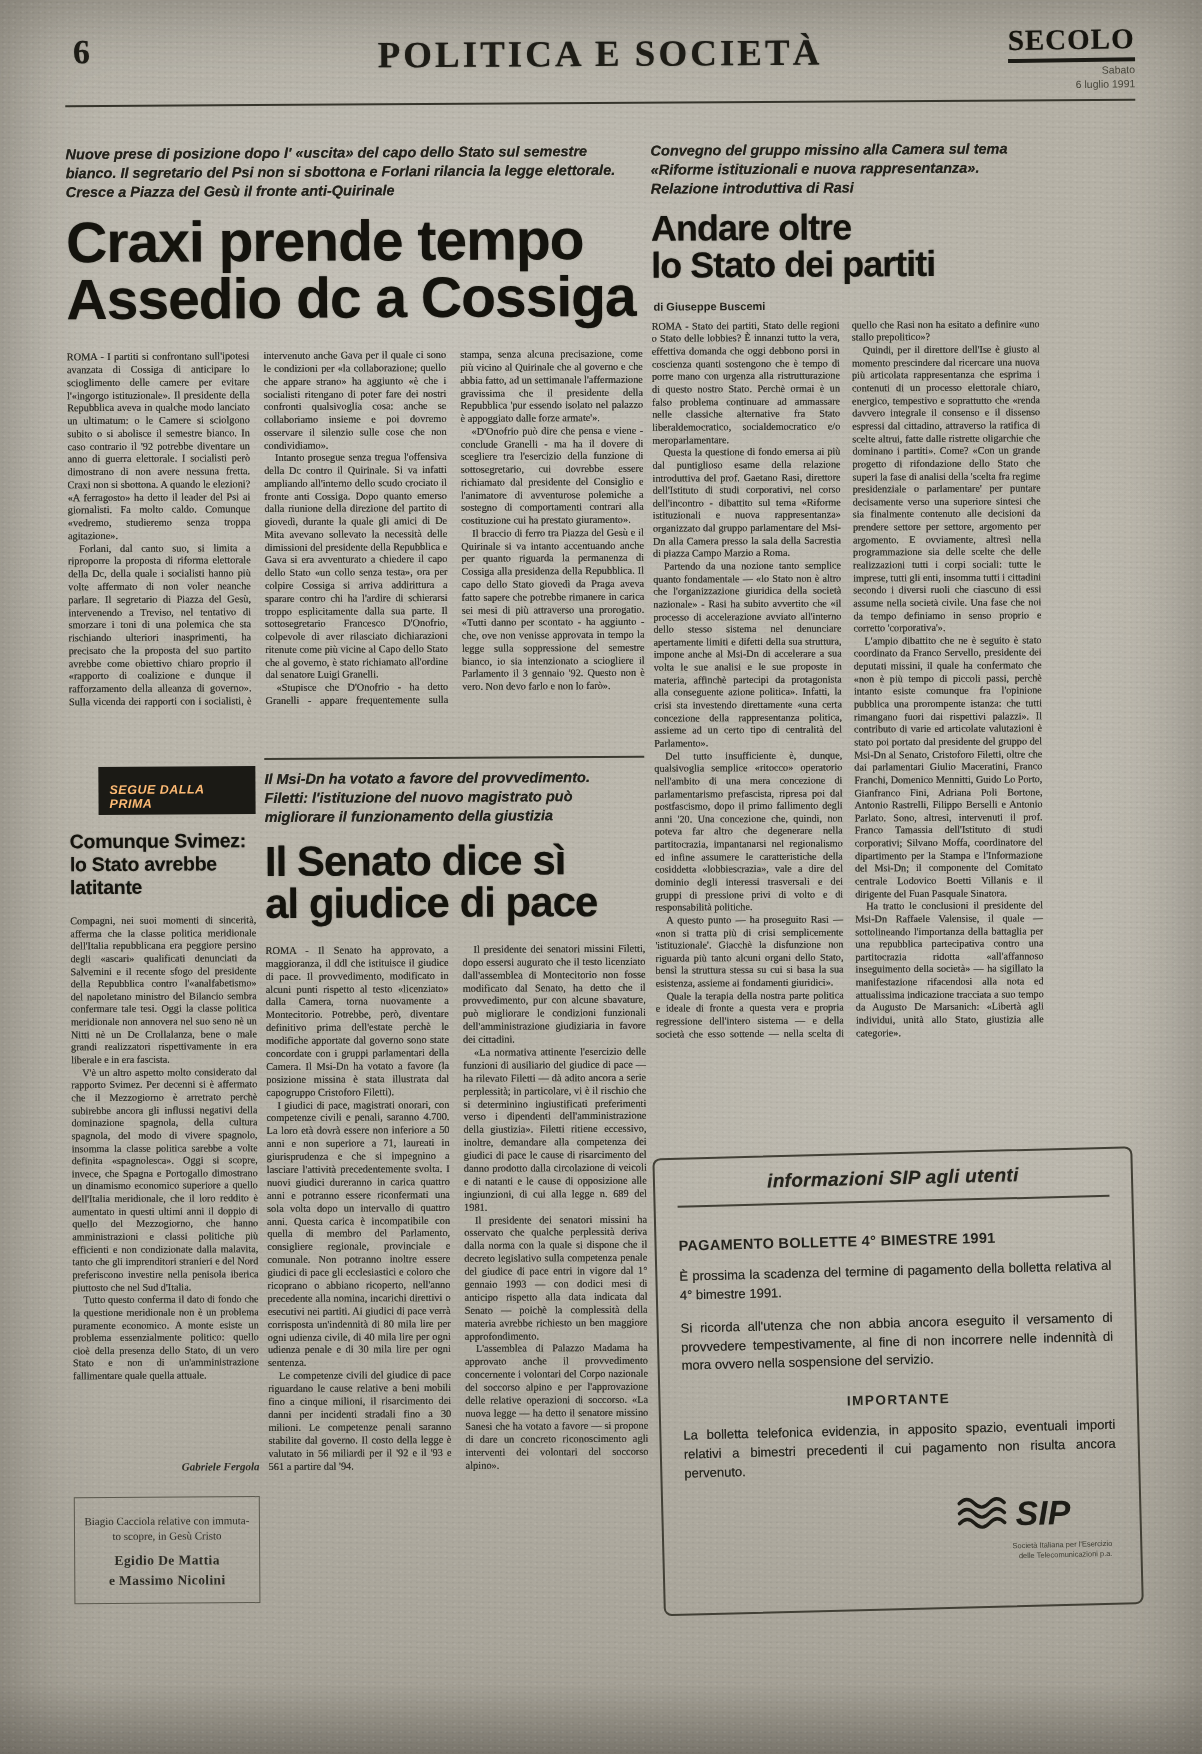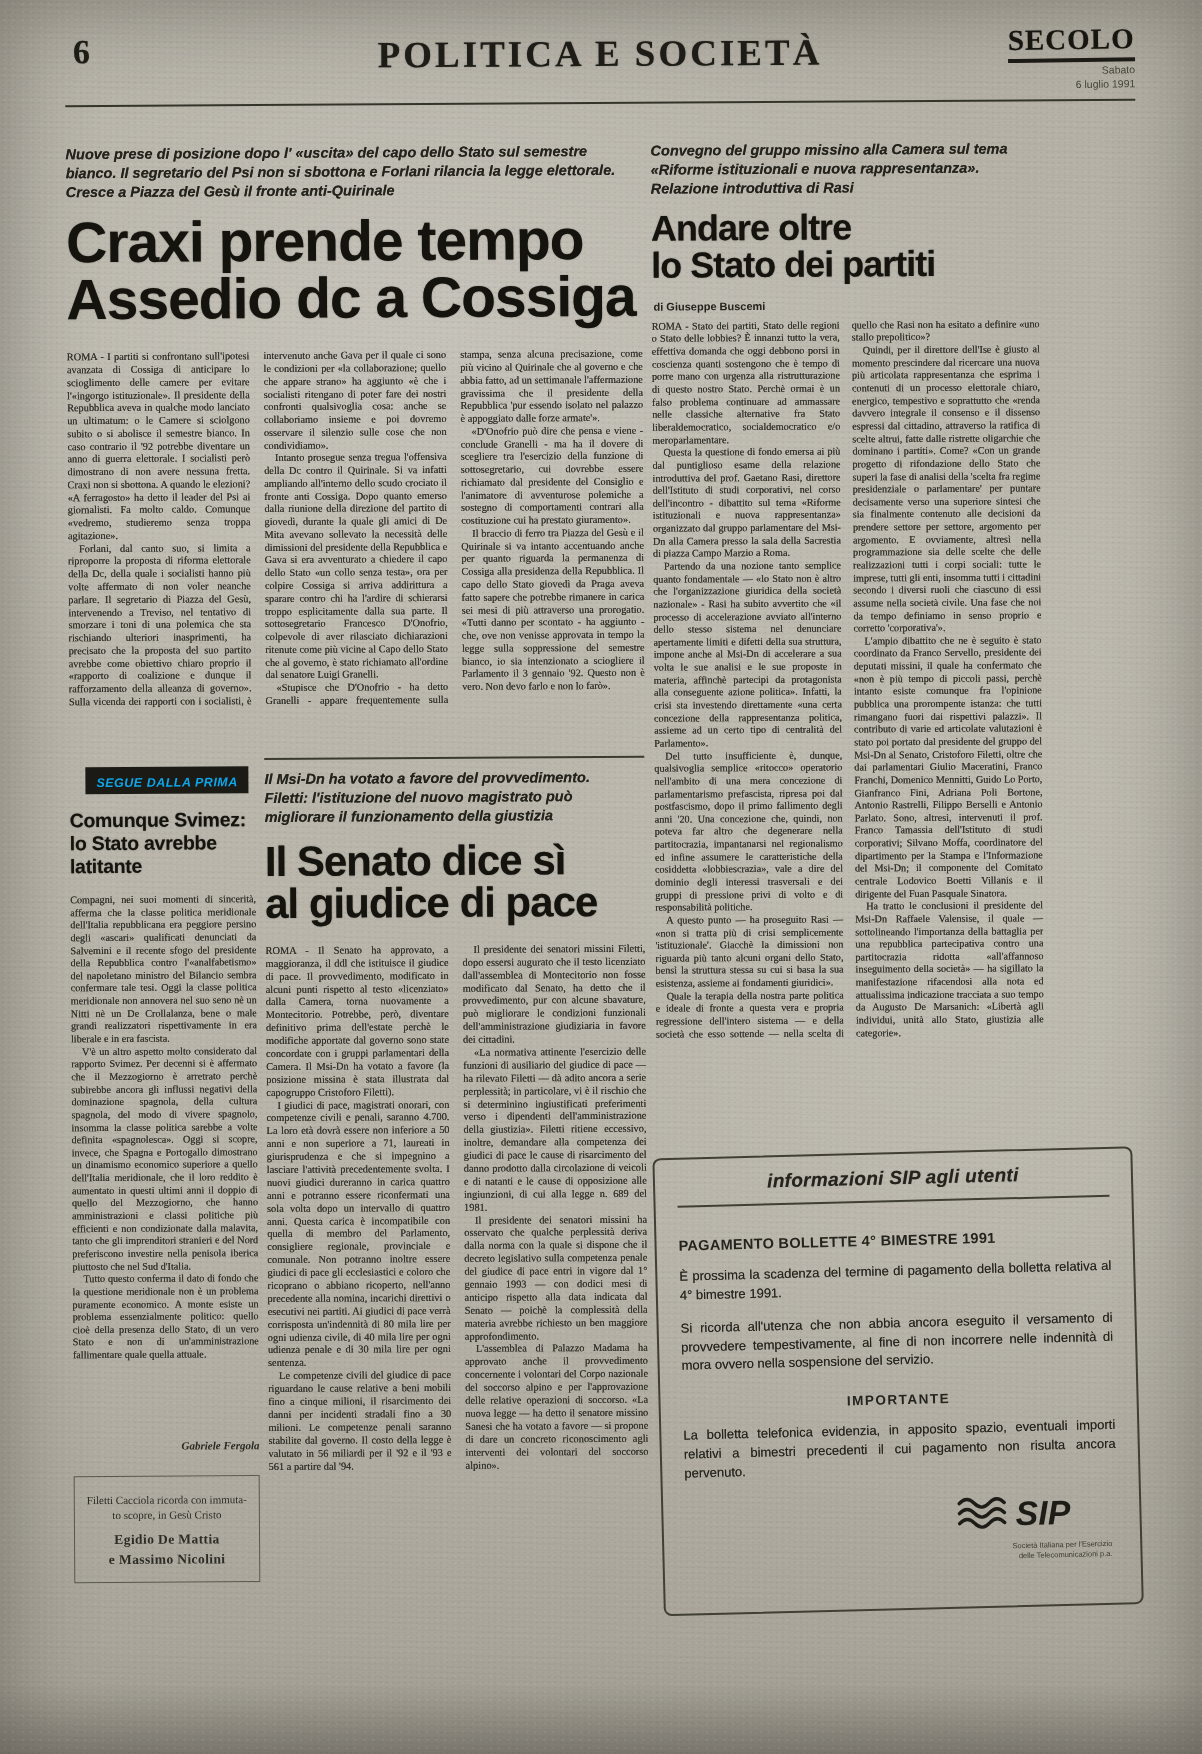--- a/index.html
+++ b/index.html
@@ -82,24 +82,24 @@
   .art-andare .headline { margin-top: 12px; font-size: 36px; line-height: 1.02; }
   .byline {
     margin: 16px 0 8px 2px;
     font: bold 11px "Liberation Sans", sans-serif; color: #23221b;
   }
   .art-andare .body-cols { column-count: 2; column-gap: 12px; height: 772px; font-size: 10.2px; }
 
   
   .art-svimez { position: absolute; left: 70px; top: 764px; width: 186px; }
   .segue-label {
-    display: inline-block; margin-left: 16px;
-    background: #1b1a15; color: #0ea5e9;
+    display: inline-block; margin-left: 29px;
+    background: #1b1a15; color: #fdba74;
     font: bold italic 12.5px "Liberation Sans", sans-serif;
-    padding: 9px 11px 4px; letter-spacing: .5px;
+    padding: 16px 11px 4px; letter-spacing: .5px;
   }
   .art-svimez .headline { margin-top: 15px; font-size: 19.5px; line-height: 1.18; letter-spacing: -.3px; }
   .art-svimez .body-cols { margin-top: 16px; height: 540px; font-size: 10.2px; }
   .signature {
     margin-top: 6px; text-align: right;
     font: bold italic 11px "Liberation Serif", serif; color: #2a2922;
   }
   .obituary {
     margin-top: 24px; border: 1px solid #5a584d; padding: 16px 8px 14px;
     text-align: center; color: #2c2b24;
@@ -177,21 +177,21 @@
       <h1 class="headline">
         <span>Andare oltre</span><br>
         <span>lo Stato dei partiti</span>
       </h1>
       <div class="byline">di Giuseppe Buscemi</div>
       <div class="body-cols">
           <p>ROMA - Stato dei partiti, Stato delle regioni o Stato delle lobbies? È innanzi tutto la vera, effettiva domanda che oggi debbono porsi in coscienza quanti sostengono che è tempo di porre mano con urgenza alla ristrutturazione di questo nostro Stato. Perchè ormai è un falso problema continuare ad ammassare nelle classiche alternative fra Stato liberaldemocratico, socialdemocratico e/o meroparlamentare.</p>
           <p>Questa la questione di fondo emersa ai più dal puntiglioso esame della relazione introduttiva del prof. Gaetano Rasi, direttore dell'Istituto di studi corporativi, nel corso dell'incontro - dibattito sul tema «Riforme istituzionali e nuova rappresentanza» organizzato dal gruppo parlamentare del Msi-Dn alla Camera presso la sala della Sacrestia di piazza Campo Marzio a Roma.</p>
           <p>Partendo da una nozione tanto semplice quanto fondamentale — «lo Stato non è altro che l'organizzazione giuridica della società nazionale» - Rasi ha subito avvertito che «il processo di accelerazione avviato all'interno dello stesso sistema nel denunciare apertamente limiti e difetti della sua struttura, impone anche al Msi-Dn di accelerare a sua volta le sue analisi e le sue proposte in materia, affinchè partecipi da protagonista alla conseguente azione politica». Infatti, la crisi sta investendo direttamente «una certa concezione della rappresentanza politica, assieme ad un certo tipo di centralità del Parlamento».</p>
           <p>Del tutto insufficiente è, dunque, qualsivoglia semplice «ritocco» operatorio nell'ambito di una mera concezione di parlamentarismo prefascista, ripresa poi dal postfascismo, dopo il primo fallimento degli anni '20. Una concezione che, quindi, non poteva far altro che degenerare nella partitocrazia, impantanarsi nel regionalismo ed infine assumere le caratteristiche della cosiddetta «lobbiescrazia», vale a dire del dominio degli interessi trasversali e dei gruppi di pressione privi di volto e di responsabilità politiche.</p>
-          <p>A questo punto — ha proseguito Rasi — «non si tratta più di crisi semplicemente 'istituzionale'. Giacchè la dimissioni non riguarda più tanto alcuni organi dello Stato, bensì la struttura stessa su cui si basa la sua esistenza, assieme ai fondamenti giuridici».</p>
+          <p>A questo punto — ha proseguito Rasi — «non si tratta più di crisi semplicemente 'istituzionale'. Giacchè la disfunzione non riguarda più tanto alcuni organi dello Stato, bensì la struttura stessa su cui si basa la sua esistenza, assieme ai fondamenti giuridici».</p>
           <p>Quale la terapia della nostra parte politica e ideale di fronte a questa vera e propria regressione dell'intero sistema — e della società che esso sottende — nella scelta di quello che Rasi non ha esitato a definire «uno stallo prepolitico»?</p>
           <p>Quindi, per il direttore dell'Ise è giusto al momento prescindere dal ricercare una nuova più articolata rappresentanza che esprima i contenuti di un processo elettorale chiaro, energico, tempestivo e soprattutto che «renda davvero integrale il consenso e il dissenso espressi dal cittadino, attraverso la ratifica di scelte altrui, fatte dalle ristrette oligarchie che dominano i partiti». Come? «Con un grande progetto di rifondazione dello Stato che superi la fase di analisi della 'scelta fra regime presidenziale o parlamentare' per puntare decisamente verso una superiore sintesi che sia finalmente contenuto alle decisioni da prendere settore per settore, argomento per argomento. E ovviamente, altresì nella programmazione sia delle scelte che delle realizzazioni tutti i corpi sociali: tutte le imprese, tutti gli enti, insomma tutti i cittadini secondo i diversi ruoli che ciascuno di essi assume nella società civile. Una fase che noi da tempo definiamo in senso proprio e corretto 'corporativa'».</p>
           <p>L'ampio dibattito che ne è seguito è stato coordinato da Franco Servello, presidente dei deputati missini, il quale ha confermato che «non è più tempo di piccoli passi, perchè intanto esiste comunque fra l'opinione pubblica una prorompente istanza: che tutti rimangano fuori dai rispettivi palazzi». Il contributo di varie ed articolate valutazioni è stato poi portato dal presidente del gruppo del Msi-Dn al Senato, Cristoforo Filetti, oltre che dai parlamentari Giulio Maceratini, Franco Franchi, Domenico Mennitti, Guido Lo Porto, Gianfranco Fini, Adriana Poli Bortone, Antonio Rastrelli, Filippo Berselli e Antonio Parlato. Sono, altresì, intervenuti il prof. Franco Tamassia dell'Istituto di studi corporativi; Silvano Moffa, coordinatore del dipartimento per la Stampa e l'Informazione del Msi-Dn; il componente del Comitato centrale Lodovico Boetti Villanis e il dirigente del Fuan Pasquale Sinatora.</p>
           <p>Ha tratto le conclusioni il presidente del Msi-Dn Raffaele Valensise, il quale — sottolineando l'importanza della battaglia per una repubblica partecipativa contro una partitocrazia ridotta «all'affannoso inseguimento della società» — ha sigillato la manifestazione rifacendosi alla nota ed attualissima indicazione tracciata a suo tempo da Augusto De Marsanich: «Libertà agli individui, unità allo Stato, giustizia alle categorie».</p>
         </div>
     </section>
 
     <section class="art-svimez">
       <div class="segue-label">SEGUE DALLA PRIMA</div>
       <h2 class="headline">
@@ -199,21 +199,21 @@
         <span>lo Stato avrebbe latitante</span>
       </h2>
       <div class="body-cols">
           <p>Compagni, nei suoi momenti di sincerità, afferma che la classe politica meridionale dell'Italia repubblicana era peggiore persino degli «ascari» qualificati denunciati da Salvemini e il recente sfogo del presidente della Repubblica contro l'«analfabetismo» del napoletano ministro del Bilancio sembra confermare tale tesi. Oggi la classe politica meridionale non annovera nel suo seno nè un Nitti nè un De Crollalanza, bene o male grandi realizzatori rispettivamente in era liberale e in era fascista.</p>
           <p>V'è un altro aspetto molto considerato dal rapporto Svimez. Per decenni si è affermato che il Mezzogiorno è arretrato perchè subirebbe ancora gli influssi negativi della dominazione spagnola, della cultura spagnola, del modo di vivere spagnolo, insomma la classe politica sarebbe a volte definita «spagnolesca». Oggi si scopre, invece, che Spagna e Portogallo dimostrano un dinamismo economico superiore a quello dell'Italia meridionale, che il loro reddito è aumentato in questi ultimi anni il doppio di quello del Mezzogiorno, che hanno amministrazioni e classi politiche più efficienti e non condizionate dalla malavita, tanto che gli imprenditori stranieri e del Nord preferiscono investire nella penisola iberica piuttosto che nel Sud d'Italia.</p>
           <p>Tutto questo conferma il dato di fondo che la questione meridionale non è un problema puramente economico. A monte esiste un problema essenzialmente politico: quello cioè della presenza dello Stato, di un vero Stato e non di un'amministrazione fallimentare quale quella attuale.</p>
         </div>
       <div class="signature">Gabriele Fergola</div>
 
       <div class="obituary">
-        <div>Filetti Cacciola ricorda con immuta-</div>
+        <div>Biagio Cacciola relative con immuta-</div>
         <div>to scopre, in Gesù Cristo</div>
         <div class="obit-name">Egidio De Mattia</div>
         <div class="obit-name obit-name2">e Massimo Nicolini</div>
       </div>
     </section>
 
     <section class="art-senato">
       <div class="senato-rule"></div>
       <p class="kicker">Il Msi-Dn ha votato a favore del provvedimento.
 Filetti: l'istituzione del nuovo magistrato può

